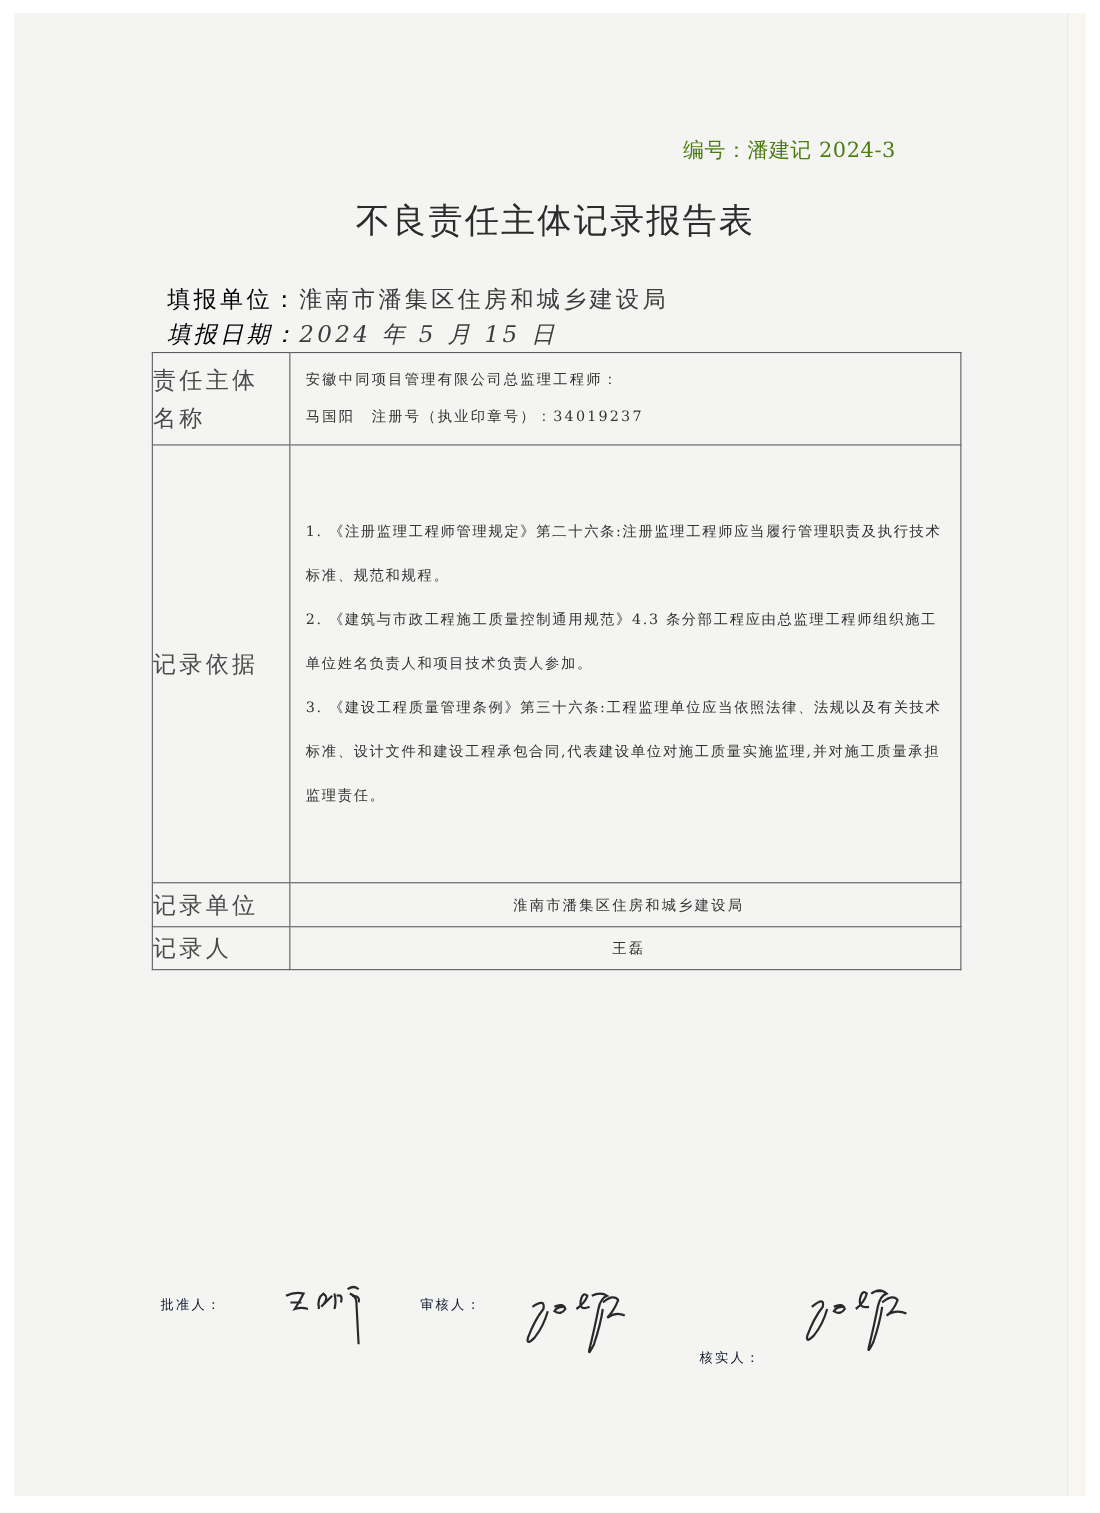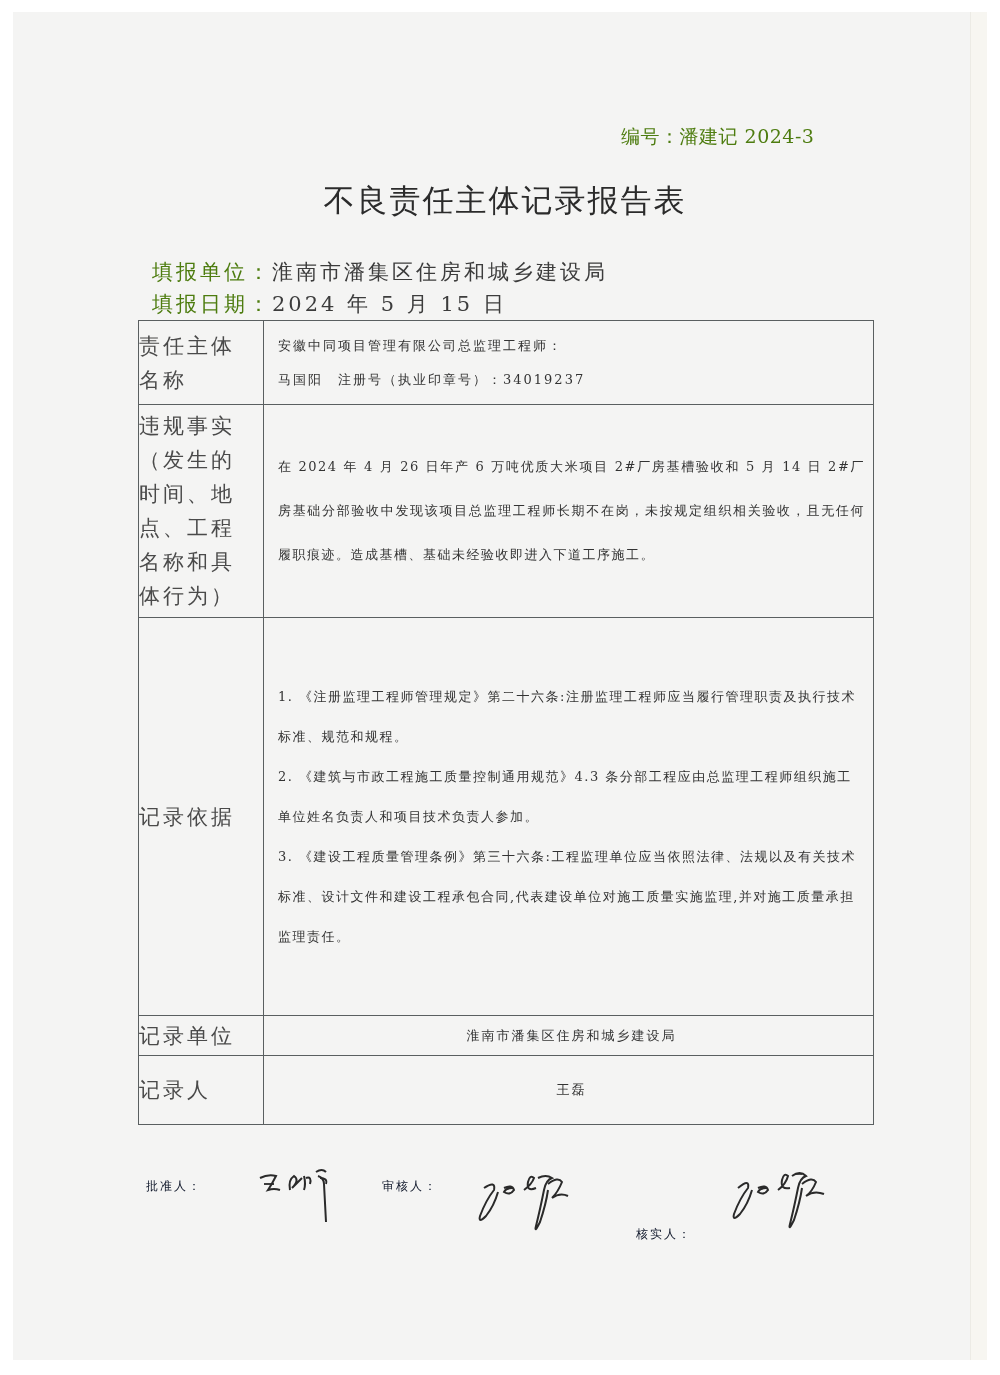--- a/index.html
+++ b/index.html
@@ -52,22 +52,22 @@
     letter-spacing: 2px;
   }
   .meta-line {
     position: absolute;
     left: 152px;
     font-size: 21px;
     color: #3c3c3c;
     letter-spacing: 3px;
   }
   .meta-line.unit { top: 258px; }
-  .meta-line.date { top: 290px; }
-  .meta-line .lbl { color: #4d7c0f; }
+  .meta-line.date { top: 290px; font-style: italic; }
+  .meta-line .lbl { color: #000000; }
 
   table.report {
     position: absolute;
     left: 138px;
     top: 320px;
     width: 736px;
     border-collapse: collapse;
     table-layout: fixed;
   }
   table.report td {
@@ -155,44 +155,33 @@
       <tr style="height:84px;">
     <td class="head">
       <div>责任主体</div>
       <div>名称</div>
     </td>
     <td class="body subject-lines">
       <div>安徽中同项目管理有限公司总监理工程师：</div>
       <div>马国阳　注册号（执业印章号）：34019237</div>
     </td>
   </tr>
-  <tr style="height:213px;">
-    <td class="head" style="line-height:34px;">
-      <div>违规事实</div>
-      <div>（发生的</div>
-      <div>时间、地</div>
-      <div>点、工程</div>
-      <div>名称和具</div>
-      <div>体行为）</div>
-    </td>
-    <td class="body facts-text">在 2024 年 4 月 26 日年产 6 万吨优质大米项目 2#厂房基槽验收和 5 月 14 日 2#厂房基础分部验收中发现该项目总监理工程师长期不在岗，未按规定组织相关验收，且无任何履职痕迹。造成基槽、基础未经验收即进入下道工序施工。</td>
-  </tr>
   <tr style="height:398px;">
     <td class="head">记录依据</td>
     <td class="body basis-text">
       <p>1. 《注册监理工程师管理规定》第二十六条:注册监理工程师应当履行管理职责及执行技术标准、规范和规程。</p>
       <p>2. 《建筑与市政工程施工质量控制通用规范》4.3 条分部工程应由总监理工程师组织施工单位姓名负责人和项目技术负责人参加。</p>
       <p>3. 《建设工程质量管理条例》第三十六条:工程监理单位应当依照法律、法规以及有关技术标准、设计文件和建设工程承包合同,代表建设单位对施工质量实施监理,并对施工质量承担监理责任。</p>
     </td>
   </tr>
   <tr style="height:40px;">
     <td class="head">记录单位</td>
     <td class="body center-val">淮南市潘集区住房和城乡建设局</td>
   </tr>
-  <tr style="height:69px;">
+  <tr style="height:39px;">
     <td class="head">记录人</td>
     <td class="body center-val">王磊</td>
   </tr>
 </tbody>
   </table>
 
 <div class="sig-row">
   <span class="sig-label" style="left:0;">批准人：</span>
   <svg class="sig" style="left:108px;" width="95" height="60" viewBox="0 0 95 60">
     <path d="M6 12 Q14 8 22 10 Q18 18 14 24 Q20 22 26 24" fill="none" stroke="#2a2a2a" stroke-width="2"></path>

